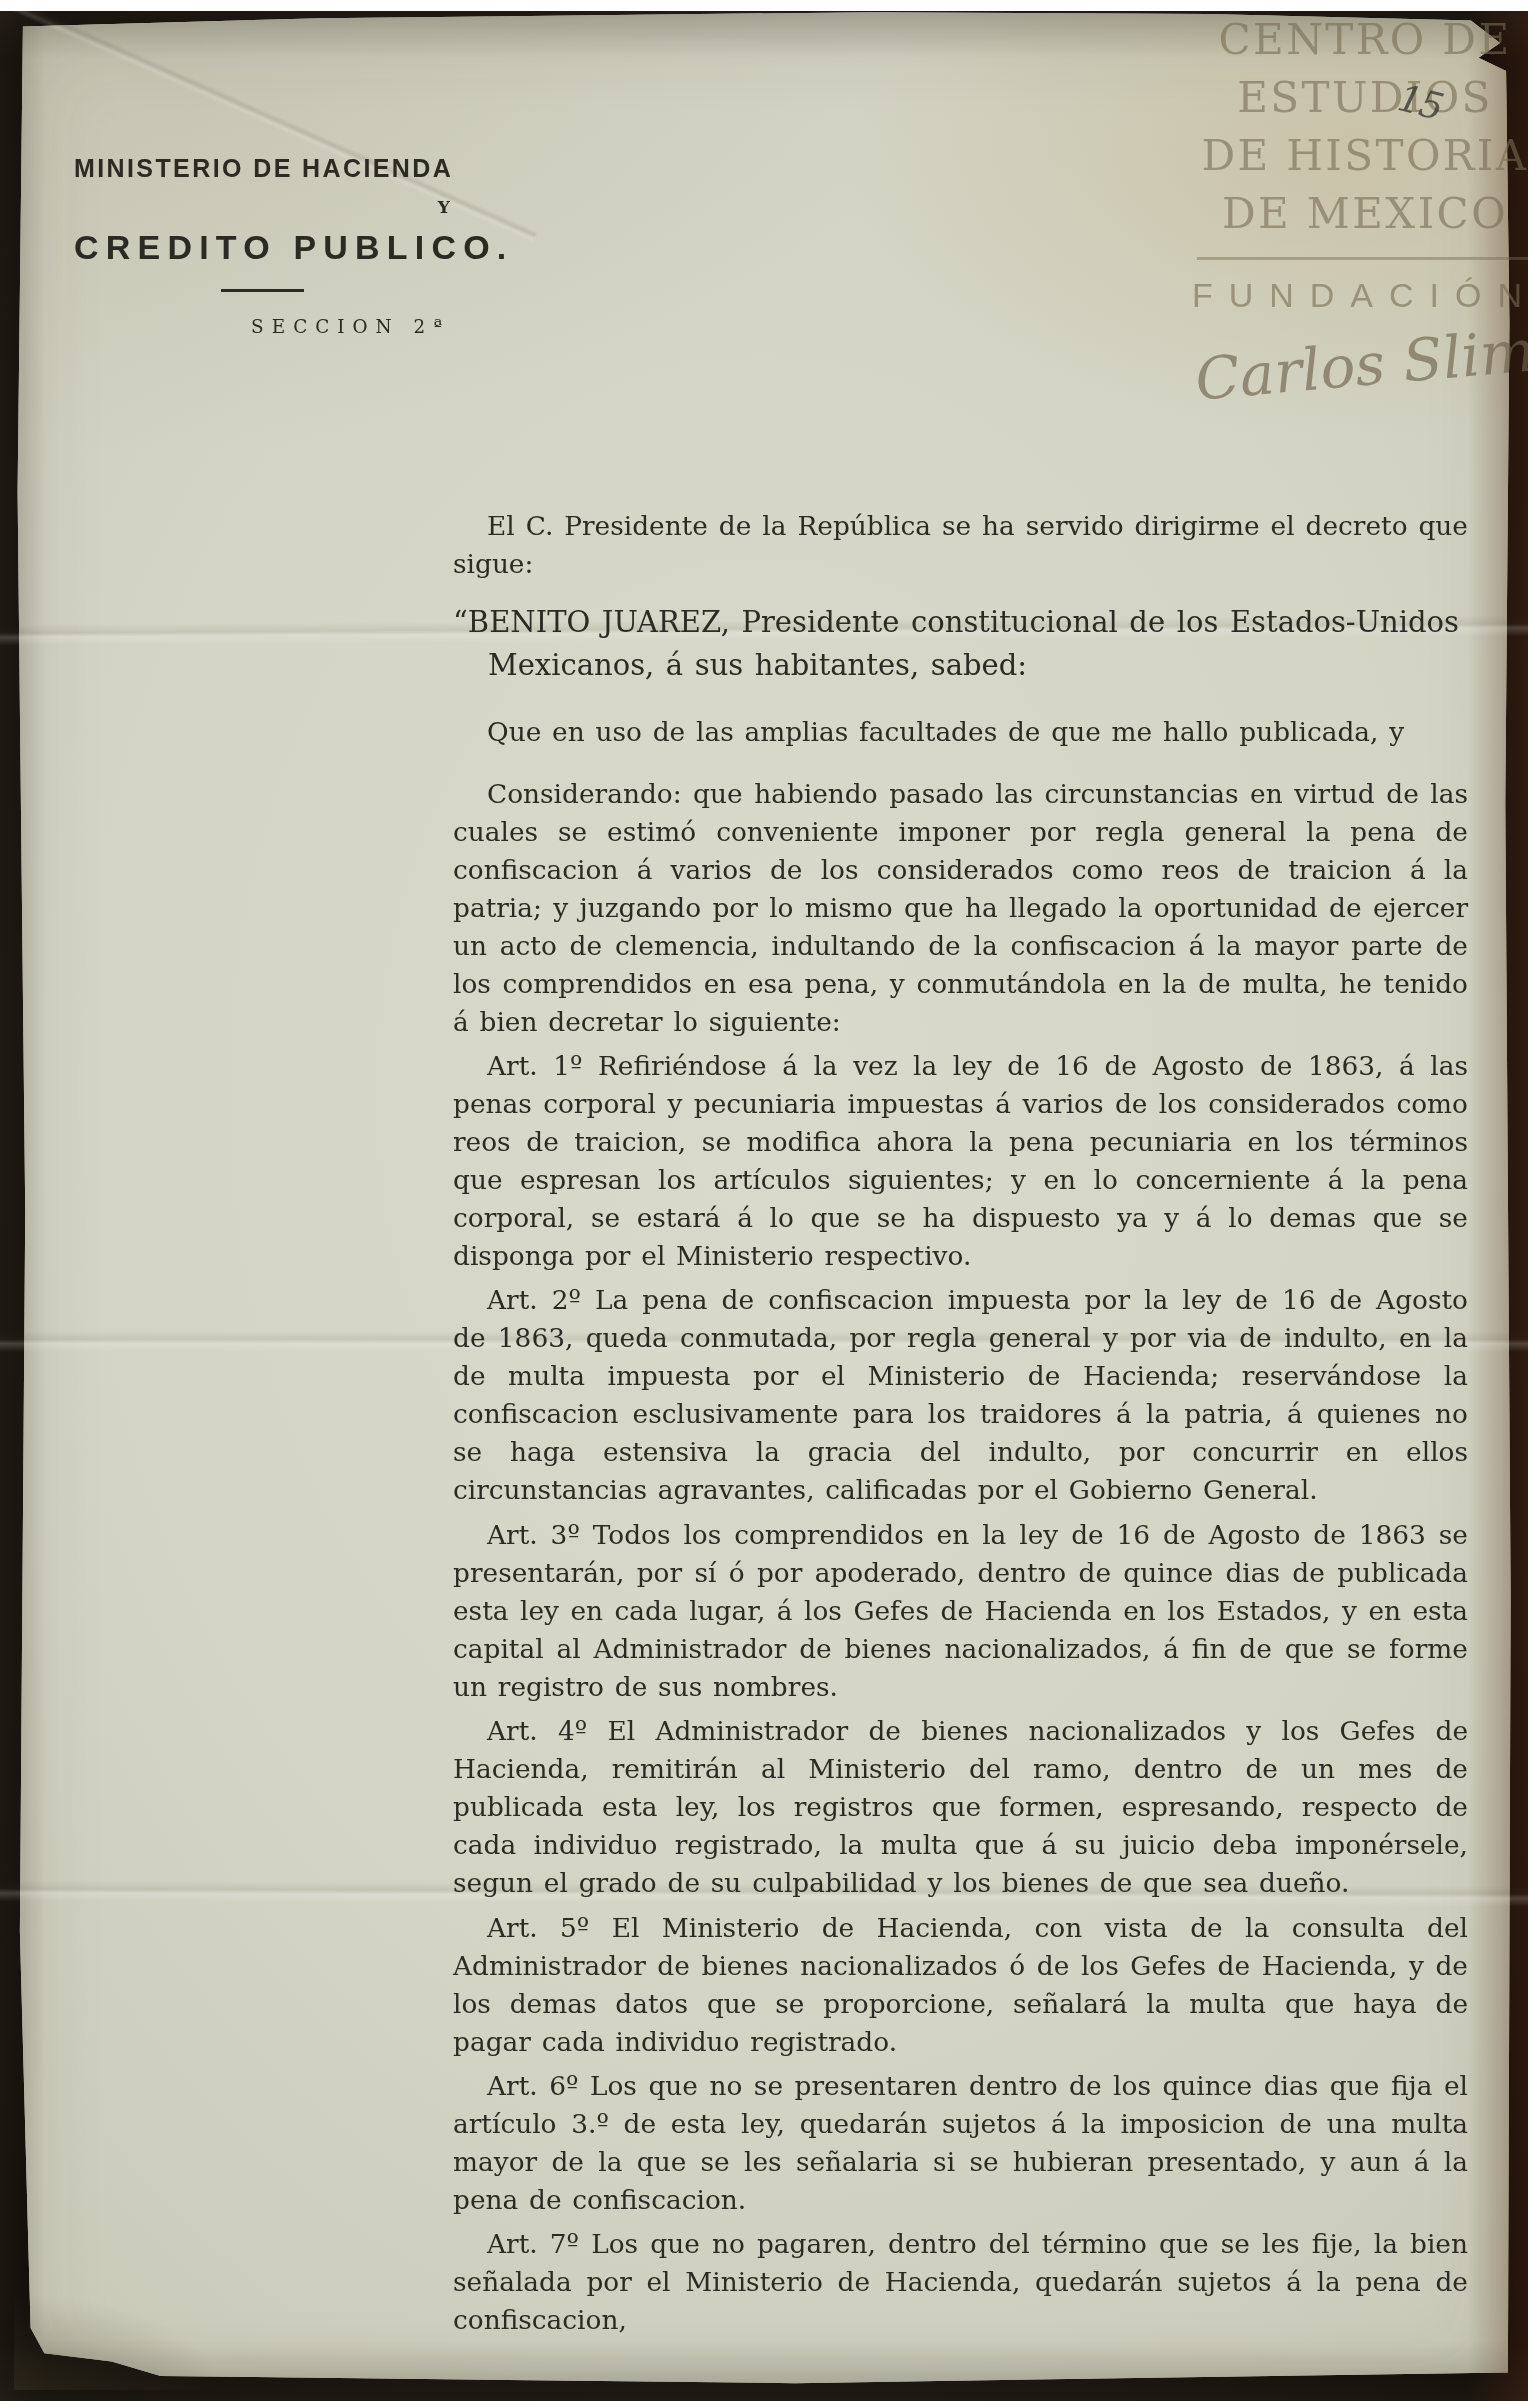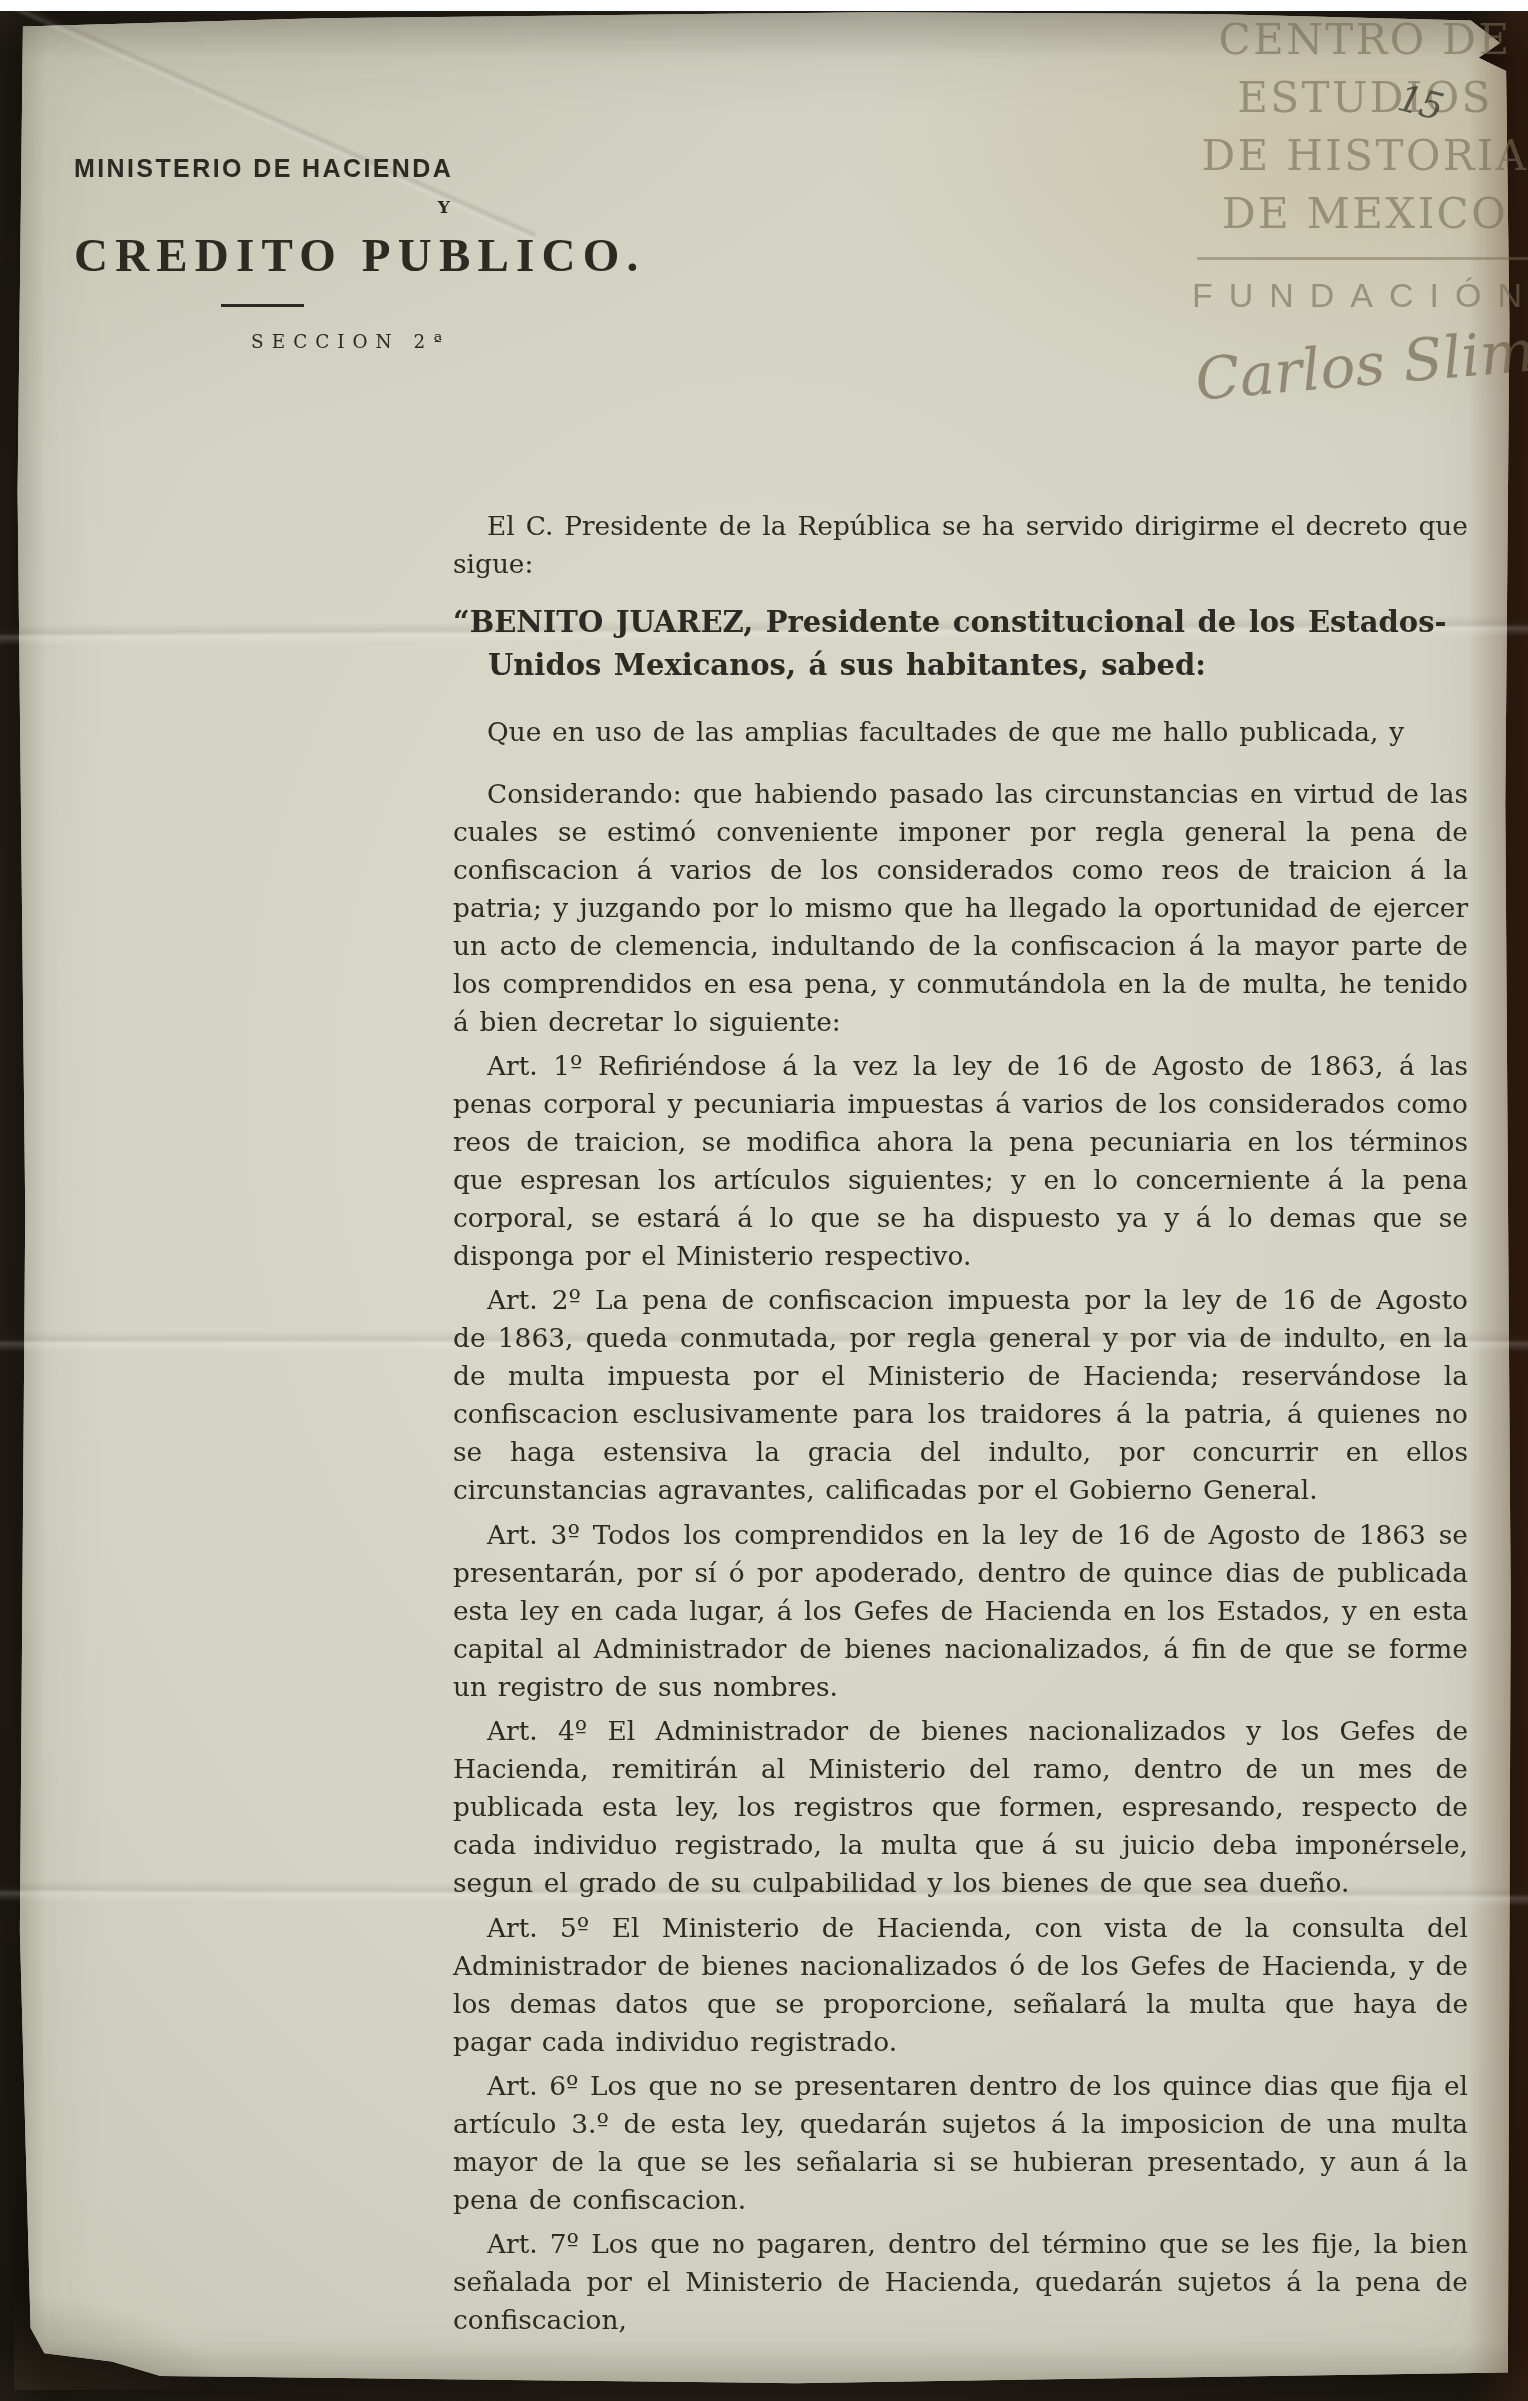--- a/index.html
+++ b/index.html
@@ -42,40 +42,40 @@
   .crease.c3{top:1872px;transform:rotate(.2deg);}
   .crease.diag{top:96px;left:-48px;width:609px;height:13px;transform:rotate(24deg);
     background:linear-gradient(to bottom, rgba(0,0,0,0), rgba(80,70,50,.14), rgba(255,255,255,.14), rgba(0,0,0,0));}
   .corner-curl{position:absolute;left:14.4px;bottom:22.4px;width:208px;height:96px;pointer-events:none;
     background:radial-gradient(ellipse at 0% 100%, rgba(70,60,40,.35), rgba(70,60,40,0) 70%);}
 
   
   .letterhead{position:absolute;left:74px;top:143px;width:376px;text-align:right;color:#2b2a23;}
   .lh-ministry{font-family:"Liberation Sans", sans-serif;font-weight:bold;font-size:25px;letter-spacing:2.4px;white-space:nowrap;}
   .lh-y{font-family:"DejaVu Serif", serif;font-weight:bold;font-size:17px;margin-top:13.6px;}
-  .lh-credito{font-family:Liberation Serif, serif;font-weight:bold;font-size:47px;letter-spacing:7.2px;margin-top:11.2px;white-space:nowrap;}
+  .lh-credito{font-family:Liberation Sans, sans-serif;font-weight:bold;font-size:34px;letter-spacing:7.2px;margin-top:11.2px;white-space:nowrap;}
   .lh-rule{width:83px;height:2.4px;background:#2b2a23;margin:22.4px auto 0;}
   .lh-section{font-family:"DejaVu Serif", serif;font-size:18.4px;letter-spacing:8px;margin-top:24px;}
 
   
   .watermark{position:absolute;left:1177px;top:0px;width:376px;text-align:center;color:rgba(118,106,82,.60);pointer-events:none;}
   .wm-line{font-family:"DejaVu Serif", serif;font-size:42px;letter-spacing:2.4px;line-height:58px;white-space:nowrap;}
   .wm-rule{width:336px;height:2.4px;background:rgba(118,106,82,.45);margin:14.4px auto 11.2px;}
   .wm-fundacion{font-family:"Liberation Sans", sans-serif;font-size:34px;letter-spacing:16px;line-height:48px;white-space:nowrap;}
   .wm-sig{font-family:"DejaVu Serif", serif;font-style:italic;font-size:58px;line-height:80px;transform:rotate(-5deg);margin-top:6.4px;white-space:nowrap;color:rgba(110,98,76,.65);}
 
   .pencil{position:absolute;left:1398px;top:70px;font-family:"DejaVu Serif", serif;font-style:italic;
     font-size:37px;color:rgba(55,55,50,.78);transform:rotate(14deg);letter-spacing:-1.6px;}
 
   
   .doc-body{position:absolute;left:453px;top:496px;width:1015px;color:#2b2a24;
     font-size:26.4px;line-height:38px;text-align:justify;word-spacing:2.4px;}
   .doc-body p{margin:0;}
   .p-intro{text-indent:34px;}
-  .p-heading{font-weight:bold;font-size:29px;line-height:43px;margin-top:17.6px !important;
+  .p-heading{font-weight:normal;font-size:29px;line-height:43px;margin-top:17.6px !important;
     padding-left:35px;text-indent:-35px;text-align:left;}
   .p-preamble{margin-top:26px !important;text-indent:34px;}
   .p-par{margin-top:6.4px !important;text-indent:34px;}
   .p-first{margin-top:24px !important;}
 </style>
 </head>
 <body>
 
 <div id="canvas">
 

